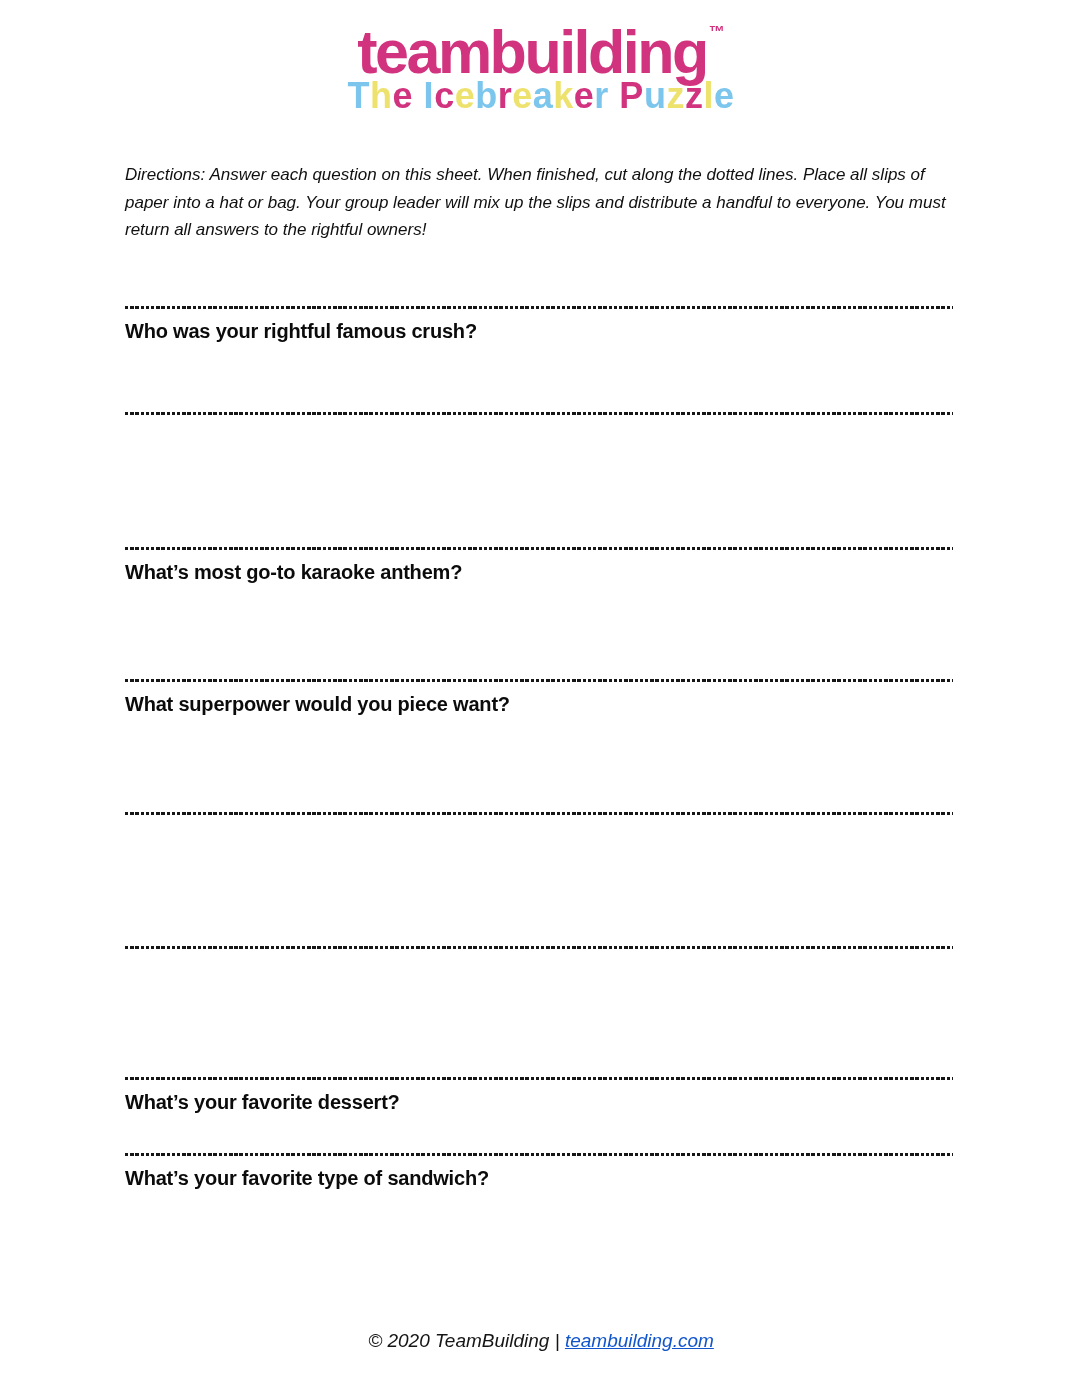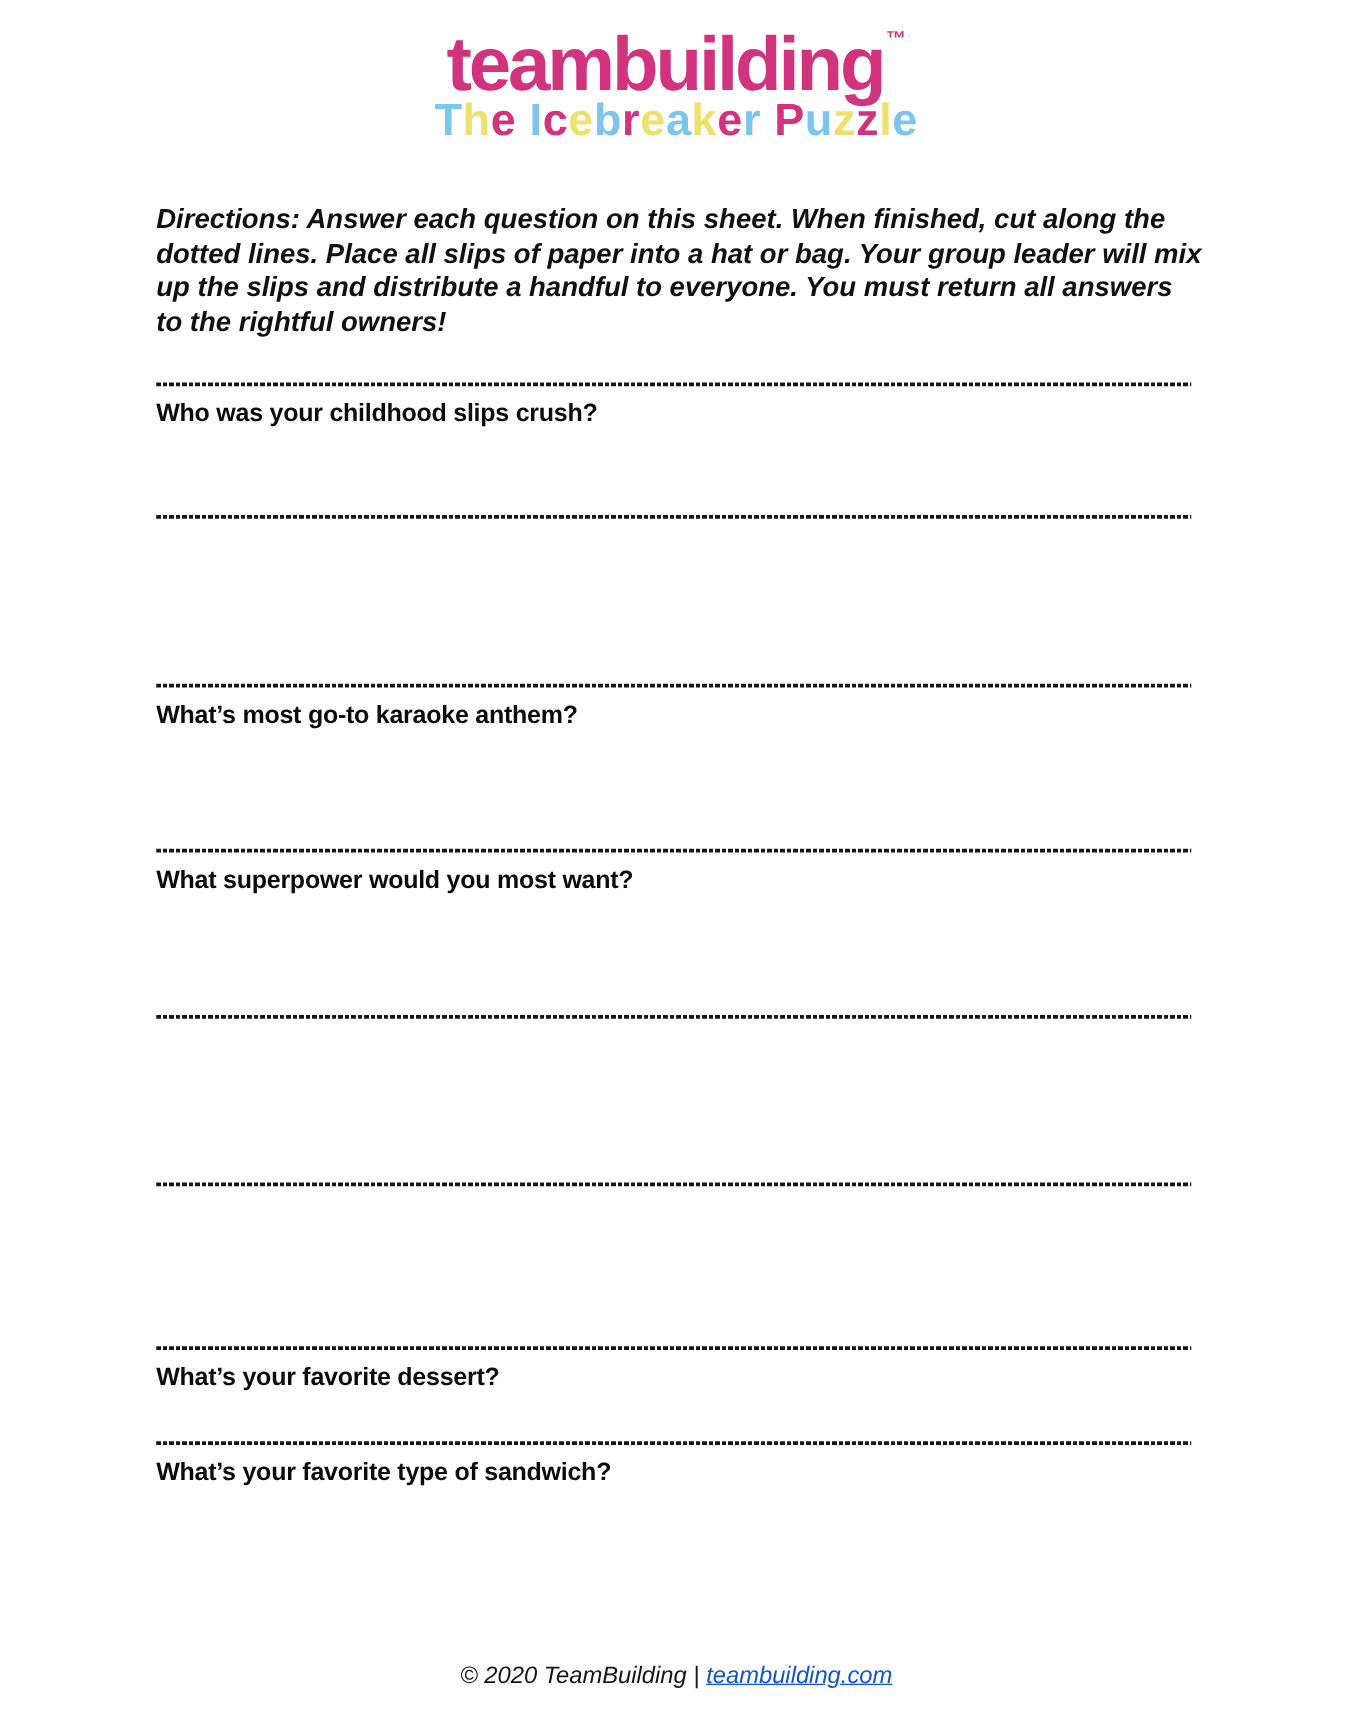--- a/index.html
+++ b/index.html
@@ -42,25 +42,24 @@
     font-weight: 800;
     letter-spacing: 0.5px;
     line-height: 44px;
     white-space: pre;
   }
   .directions {
     position: absolute;
     left: 125px;
     top: 161px;
     width: 838px;
-    font-size: 22px;
+    font-size: 17px;
     font-style: italic;
     line-height: 27.5px;
     color: #101010;
-    font-weight: bold;
   }
   .section {
     position: absolute;
     left: 125px;
     width: 828px;
   }
   .cutline {
     height: 3px;
     background: repeating-linear-gradient(90deg, #161616 0 3.5px, transparent 3.5px 5.2px);
   }
@@ -94,32 +93,32 @@
 
   <div class="logo"><span>teambuilding</span><span class="tm">™</span></div>
 
   <div class="subtitle"><span style="color: rgb(124, 197, 236);">T</span><span style="color: rgb(238, 226, 110);">h</span><span style="color: rgb(209, 51, 126);">e</span><span> </span><span style="color: rgb(124, 197, 236);">I</span><span style="color: rgb(209, 51, 126);">c</span><span style="color: rgb(238, 226, 110);">e</span><span style="color: rgb(124, 197, 236);">b</span><span style="color: rgb(209, 51, 126);">r</span><span style="color: rgb(238, 226, 110);">e</span><span style="color: rgb(124, 197, 236);">a</span><span style="color: rgb(238, 226, 110);">k</span><span style="color: rgb(209, 51, 126);">e</span><span style="color: rgb(124, 197, 236);">r</span><span> </span><span style="color: rgb(209, 51, 126);">P</span><span style="color: rgb(124, 197, 236);">u</span><span style="color: rgb(238, 226, 110);">z</span><span style="color: rgb(209, 51, 126);">z</span><span style="color: rgb(238, 226, 110);">l</span><span style="color: rgb(124, 197, 236);">e</span></div>
 
   <div class="directions">Directions: Answer each question on this sheet. When finished, cut along the dotted lines. Place all slips of paper into a hat or bag. Your group leader will mix up the slips and distribute a handful to everyone. You must return all answers to the rightful owners!</div>
 
   <div>
       <div class="section" style="top: 306px;">
         <div class="cutline"></div>
-        <div class="question">Who was your childhood slips crush?</div>
+        <div class="question">Who was your rightful famous crush?</div>
       </div>
       <div class="section" style="top: 412px;">
         <div class="cutline"></div>
       </div>
       <div class="section" style="top: 547px;">
         <div class="cutline"></div>
         <div class="question">What’s most go-to karaoke anthem?</div>
       </div>
       <div class="section" style="top: 679px;">
         <div class="cutline"></div>
-        <div class="question">What superpower would you most want?</div>
+        <div class="question">What superpower would you piece want?</div>
       </div>
       <div class="section" style="top: 812px;">
         <div class="cutline"></div>
       </div>
       <div class="section" style="top: 946px;">
         <div class="cutline"></div>
       </div>
       <div class="section" style="top: 1077px;">
         <div class="cutline"></div>
         <div class="question">What’s your favorite dessert?</div>

